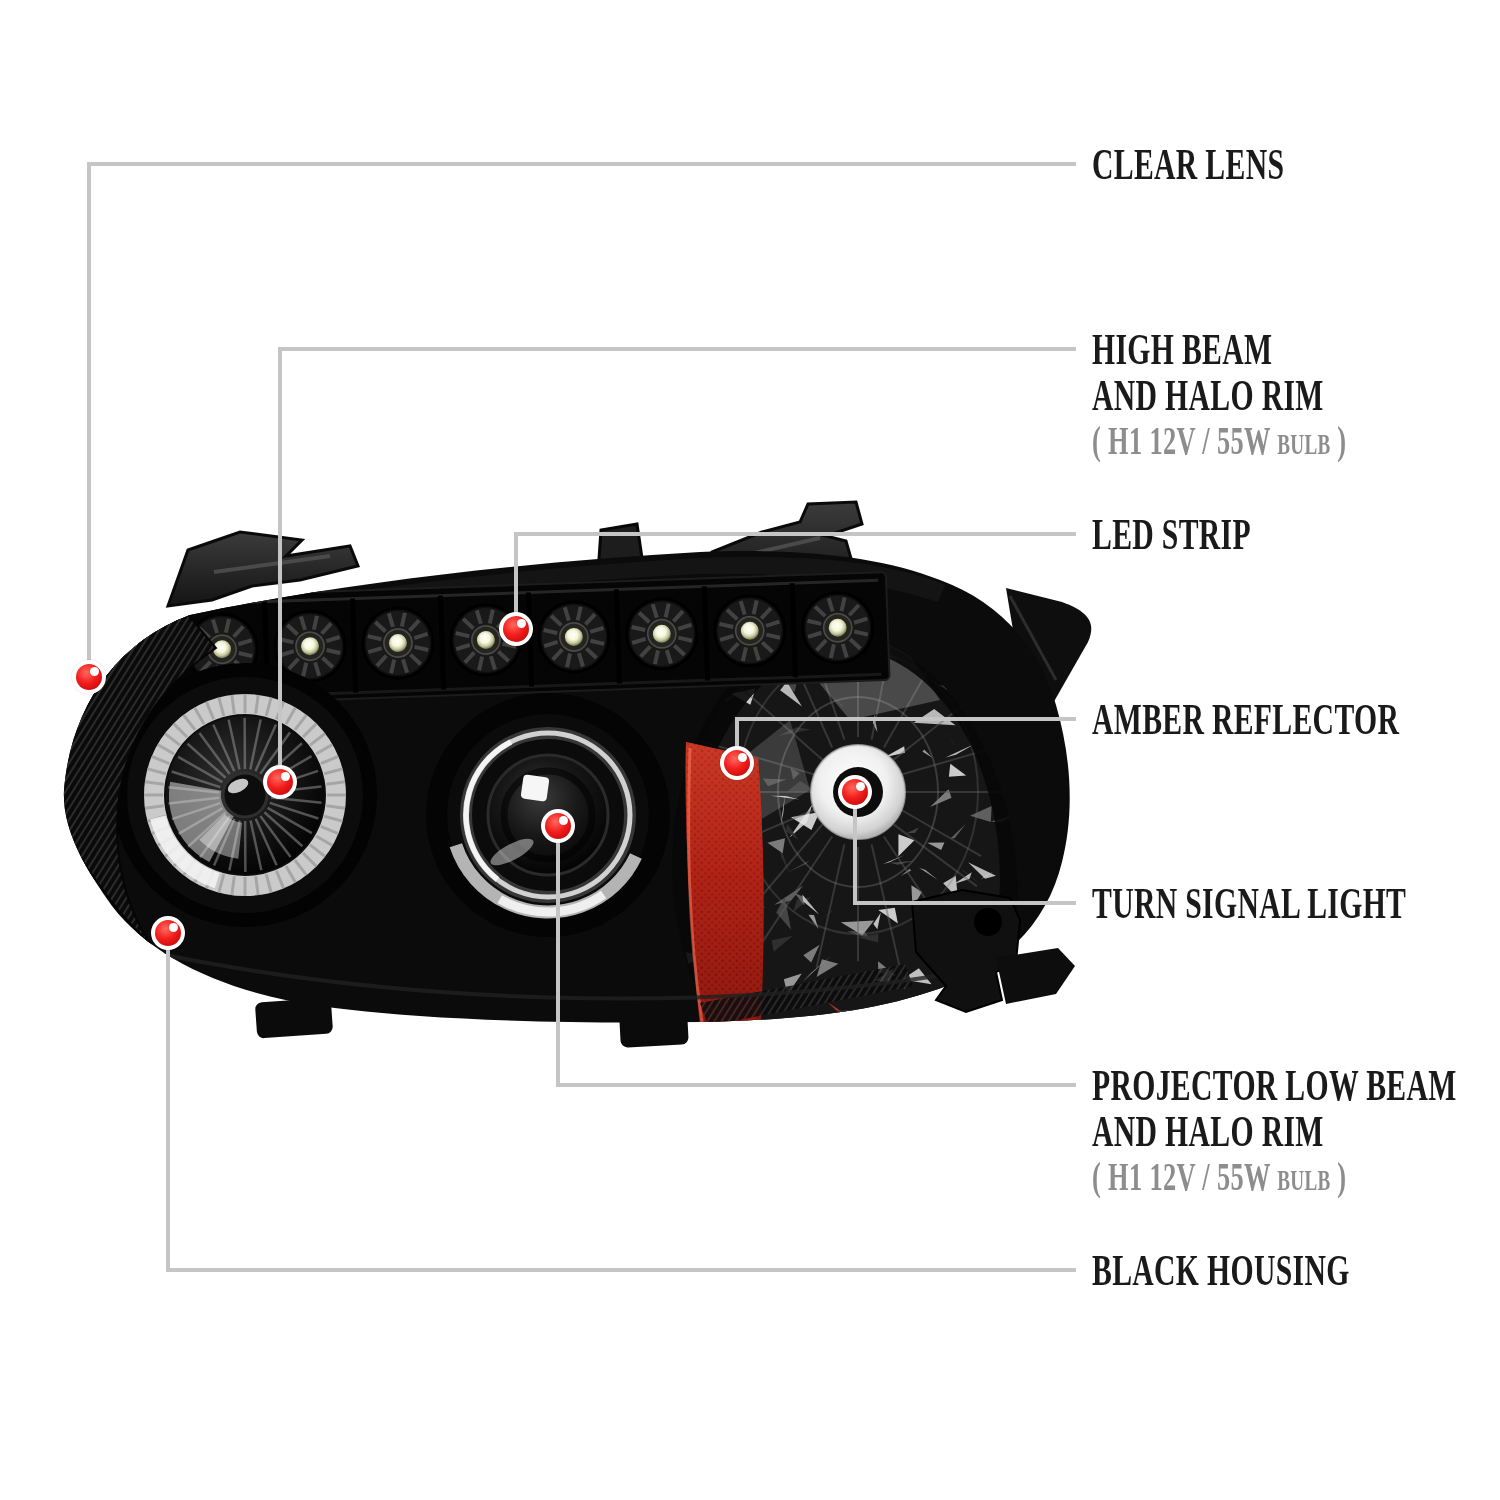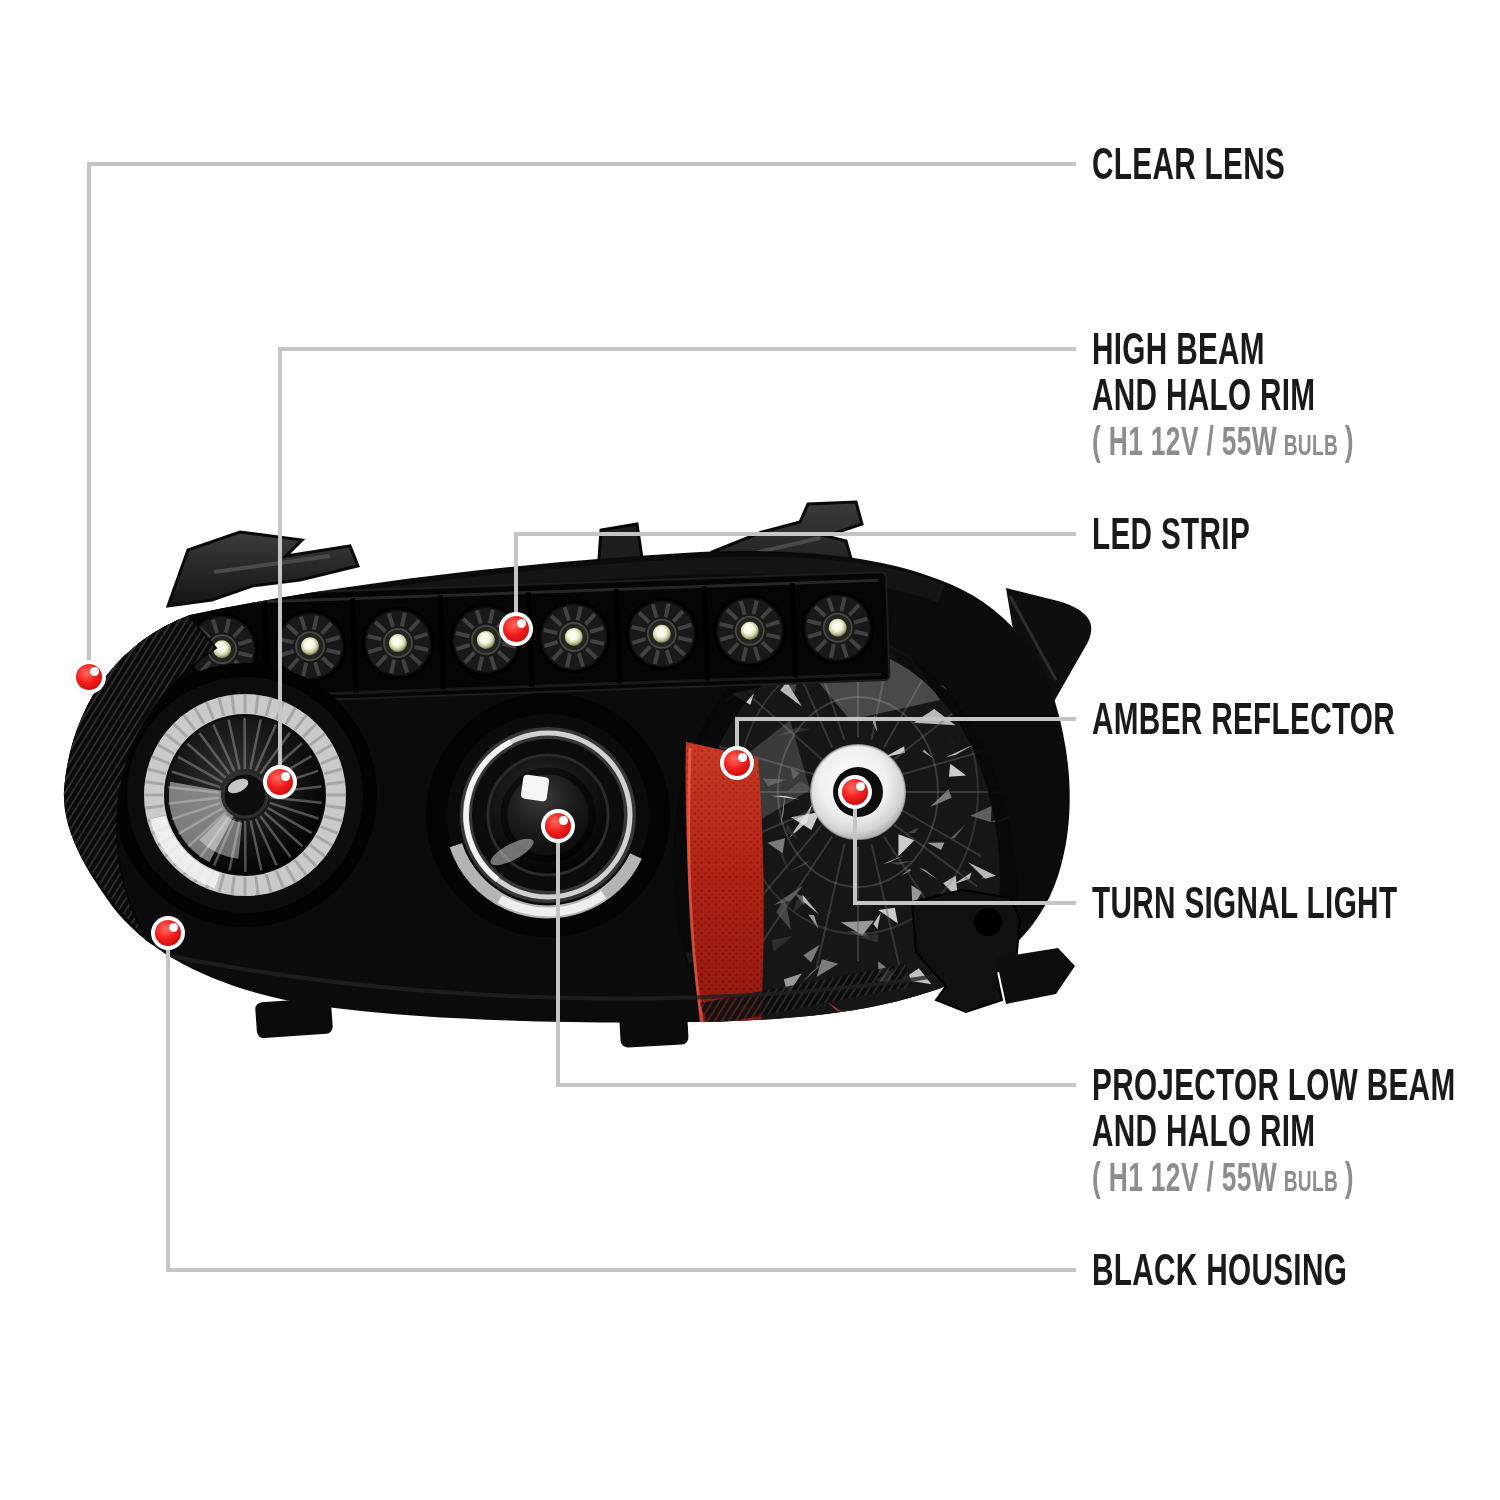--- a/index.html
+++ b/index.html
@@ -1,17 +1,17 @@
 <!DOCTYPE html>
 <html><head>
 <meta charset="utf-8">
 <style>
   html,body{margin:0;padding:0;background:#ffffff;}
   body{width:1500px;height:1500px;overflow:hidden;}
-  .stage{position:relative;width:1500px;height:1500px;font-family:Liberation Sans, sans-serif;background:#fff;}
+  .stage{position:relative;width:1500px;height:1500px;font-family:Liberation Serif, serif;background:#fff;}
   .stage svg{position:absolute;left:0;top:0;}
   #callout-layer{position:absolute;left:0;top:0;width:1500px;height:1500px;}
   .seg{position:absolute;background:#c5c5c5;}
   .dot{position:absolute;width:34px;height:34px;border-radius:50%;background:#ffffff;box-shadow:0 0 0 1px rgba(0,0,0,0.05);}
   .dot .ball{position:absolute;left:4px;top:4px;width:26px;height:26px;border-radius:50%;
     background:radial-gradient(circle at 40% 34%, #ff6a5e 0%, #f31d1d 45%, #cf0f0f 75%, #a50707 100%);}
   .dot .glint{position:absolute;right:7px;top:7px;width:9px;height:9px;border-radius:50%;background:#ffffff;}
   .label{position:absolute;transform:scaleX(0.66);transform-origin:0 0;color:#1a1a1a;
     font-weight:700;font-size:45px;line-height:46px;white-space:nowrap;letter-spacing:0.5px;}
   .label .row{height:46px;}

